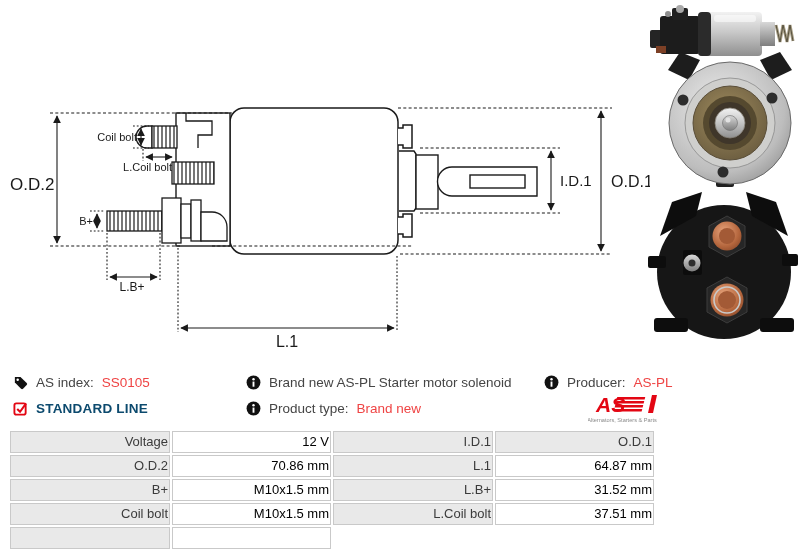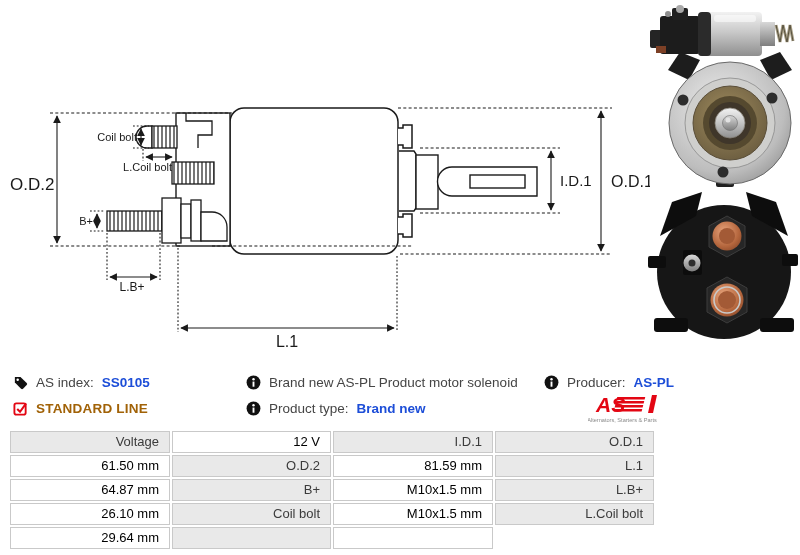--- a/index.html
+++ b/index.html
@@ -4,31 +4,31 @@
 <style>
   html,body{margin:0;padding:0;background:#fff;}
   #screen{
     position:relative;width:800px;height:555px;background:#fff;overflow:hidden;
     font-family:"Liberation Sans", sans-serif;color:#3b3b3b;
   }
   svg text{font-family:"Liberation Sans", sans-serif;}
   
   .info-line{position:absolute;display:flex;align-items:flex-start;gap:8px;height:20px;
     font-size:13.5px;color:#454545;white-space:nowrap;}
-  .info-line .b{font-weight:bold;color:#1d4ed8;}
-  .std-line{font-weight:bold;color:#a16207;letter-spacing:.2px;}
+  .info-line .b{font-weight:normal;color:#ef4444;}
+  .std-line{font-weight:bold;color:#0c4a6e;letter-spacing:.2px;}
   .ic{width:15px;height:15px;flex:0 0 15px;display:block;}
   
   .spec-table{
     position:absolute;left:10px;top:431px;
     display:grid;grid-template-columns:160px 159px 160px 159px;
     grid-auto-rows:22px;gap:2px;font-size:13px;
   }
   .cell{box-sizing:border-box;border:1px solid #c9c9c9;line-height:20px;
-    text-align:right;padding-right:10px;overflow:hidden;}
+    text-align:right;padding-right:1px;overflow:hidden;}
   .cell.lab{background:#e9e9e9;color:#3b3b3b;}
   .cell.val{background:#ffffff;color:#000000;}
   
   .abs{position:absolute;}
 </style>
 </head>
 <body>
 
 <div id="screen">
 
@@ -217,21 +217,21 @@
     </svg>
     <span class="std-line">STANDARD LINE</span>
   </div>
 
   <div class="info-line" style="left:246px;top:375px">
     <svg class="ic" viewBox="0 0 16 16">
       <circle cx="8" cy="8" r="7.4" fill="#111"></circle>
       <rect x="7" y="7" width="2" height="5.5" fill="#fff"></rect>
         <circle cx="8" cy="4.6" r="1.3" fill="#fff"></circle>
     </svg>
-    <span>Brand new AS-PL Product motor solenoid</span>
+    <span>Brand new AS-PL Starter motor solenoid</span>
   </div>
 
   <div class="info-line" style="left:544px;top:375px">
     <svg class="ic" viewBox="0 0 16 16">
       <circle cx="8" cy="8" r="7.4" fill="#111"></circle>
       <rect x="7" y="7" width="2" height="5.5" fill="#fff"></rect>
         <circle cx="8" cy="4.6" r="1.3" fill="#fff"></circle>
     </svg>
     <span>Producer:</span>
     <span class="b">AS-PL</span>
@@ -258,33 +258,32 @@
     <text x="8" y="18" font-size="21" font-weight="bold" font-style="italic" fill="#e30613">AS</text>
     <text x="34" y="28" font-size="5.6" fill="#8a8a8a" text-anchor="middle">Alternators, Starters &amp; Parts</text>
   </svg>
 
   <div class="spec-table">
     <div class="cell lab">Voltage</div>
     <div class="cell val">12 V</div>
     <div class="cell lab">I.D.1</div>
 
     <div class="cell lab">O.D.1</div>
-    <div class="cell val">61.50 mm</div>
     <div class="cell lab">O.D.2</div>
-    <div class="cell val">81.59 mm</div>
+    <div class="cell val">70.86 mm</div>
 
     <div class="cell lab">L.1</div>
     <div class="cell val">64.87 mm</div>
     <div class="cell lab">B+</div>
     <div class="cell val">M10x1.5 mm</div>
 
     <div class="cell lab">L.B+</div>
-    <div class="cell val">26.10 mm</div>
+    <div class="cell val">31.52 mm</div>
     <div class="cell lab">Coil bolt</div>
     <div class="cell val">M10x1.5 mm</div>
 
     <div class="cell lab">L.Coil bolt</div>
-    <div class="cell val">29.64 mm</div>
+    <div class="cell val">37.51 mm</div>
     <div class="cell lab"></div>
     <div class="cell val"></div>
   </div>
 
 </div>
 
 </body></html>

